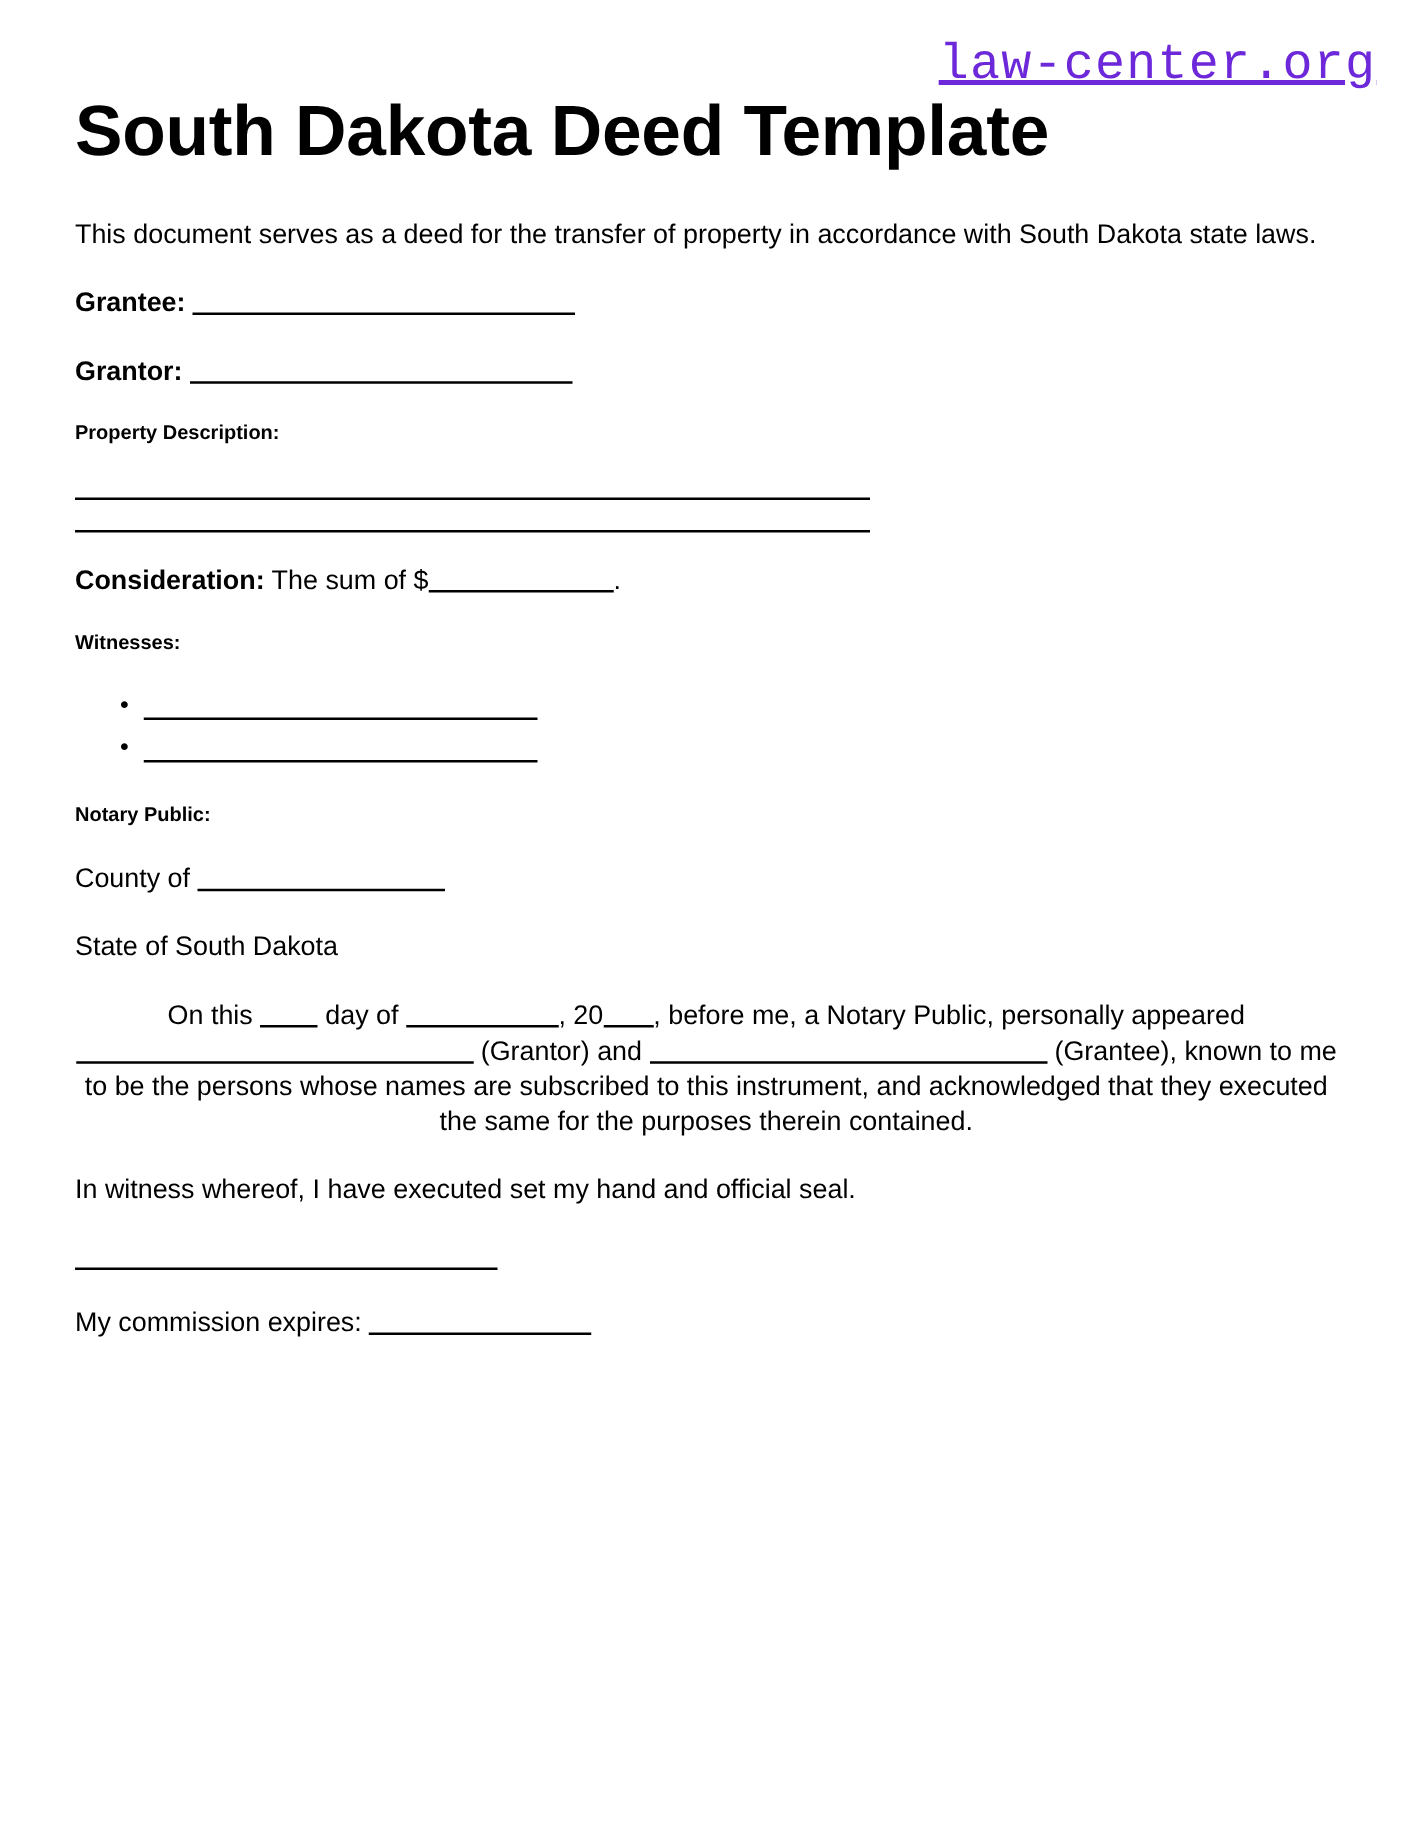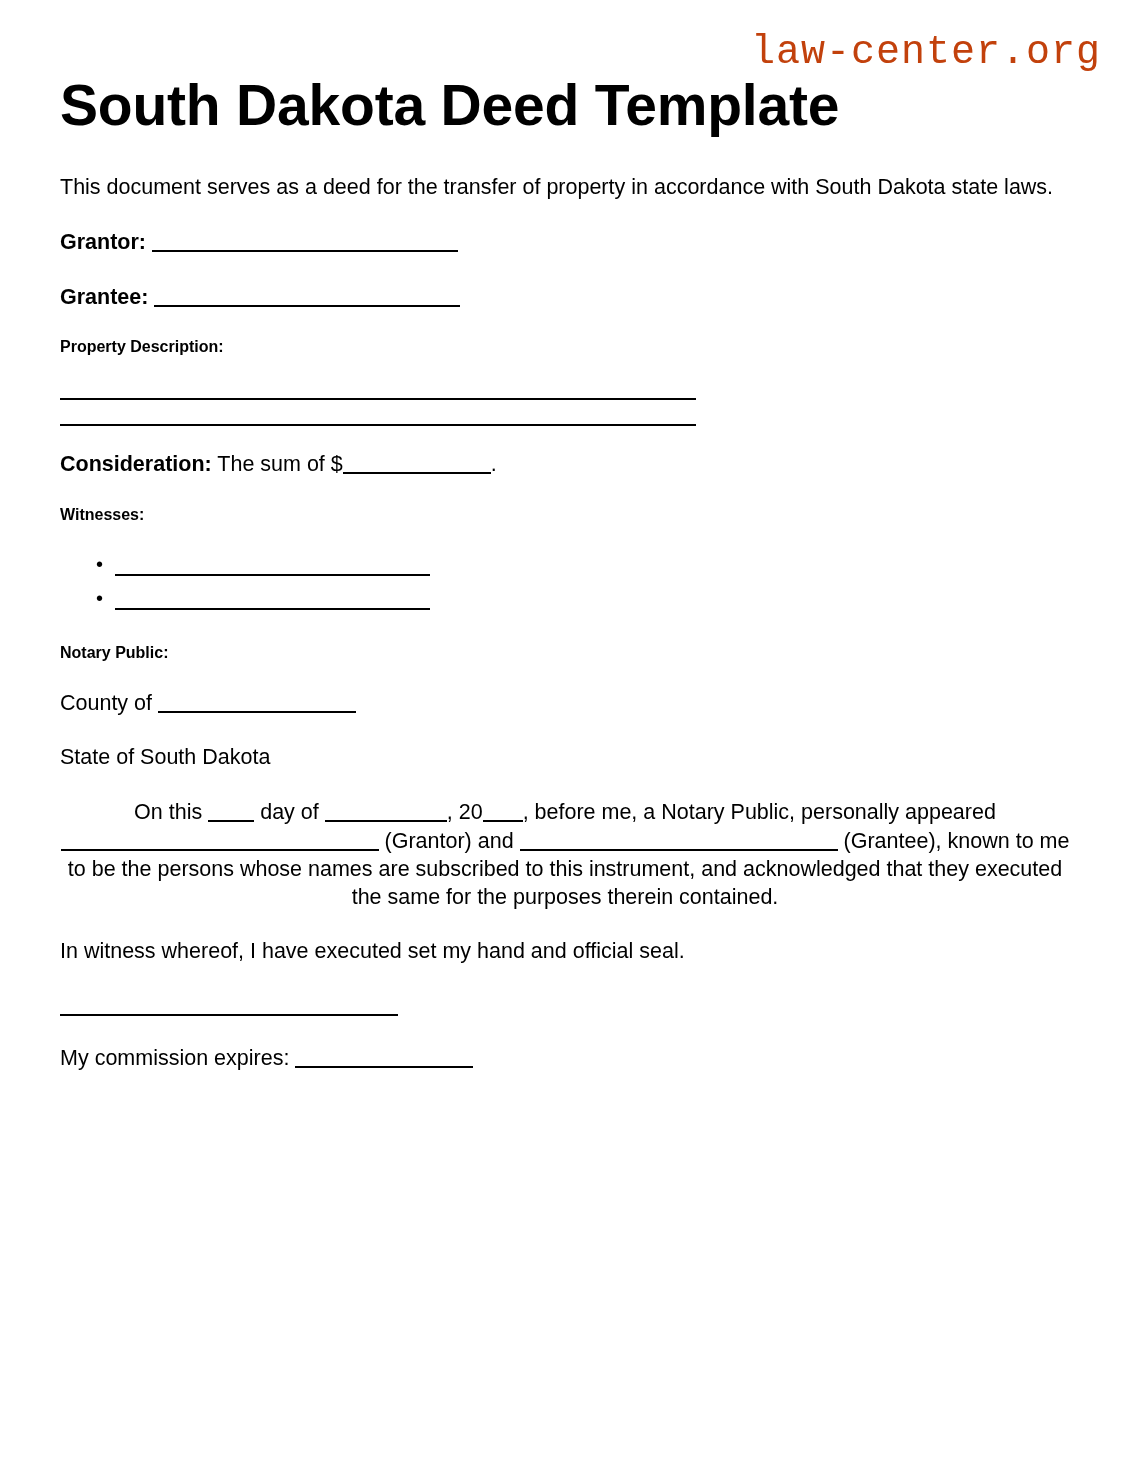--- a/index.html
+++ b/index.html
@@ -116,36 +116,36 @@
     font-weight: bold;
     line-height: 1.30;
     margin: 0 0 26px 0;
   }
 </style>
 </head>
 <body>
 
 <div class="page">
 
-  <div class="watermark" style="color: #c2410c;">law-center.org</div>
+  <div class="watermark" style="color: #6d28d9; text-decoration: underline;">law-center.org</div>
 
   <div class="content">
 
     <h1 class="doc-title">South Dakota Deed Template</h1>
 
     <p class="para">This document serves as a deed for the transfer of property in accordance with South Dakota state laws.</p>
 
     <p class="para">
-      <span class="field-label">Grantor:</span>
-      <span class="blank b-grantor"></span>
+      <span class="field-label">Grantee:</span>
+      <span class="blank b-grantee"></span>
     </p>
 
     <p class="para">
-      <span class="field-label">Grantee:</span>
-      <span class="blank b-grantee"></span>
+      <span class="field-label">Grantor:</span>
+      <span class="blank b-grantor"></span>
     </p>
 
     <p class="heading-strong">Property Description:</p>
 
     <div class="rule first"></div>
     <div class="rule"></div>
 
     <p class="para">
       <span class="field-label">Consideration:</span>
       <span>The sum of $</span><span class="blank b-consider"></span><span>.</span>

